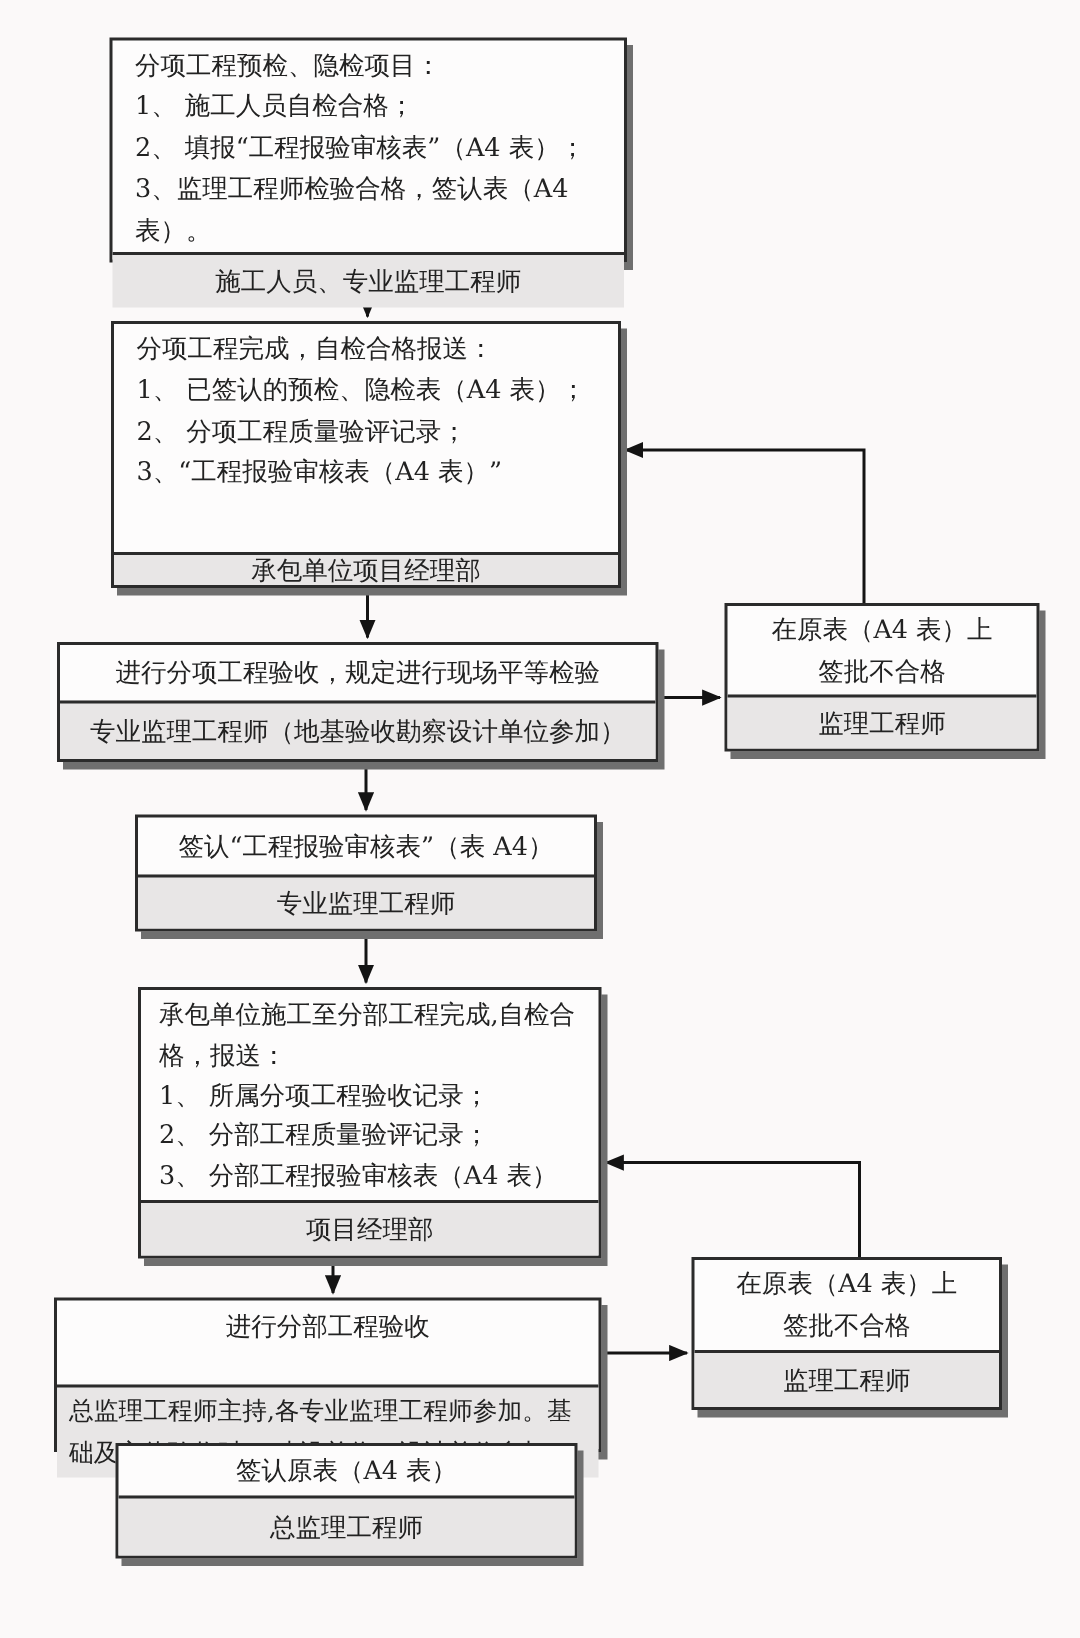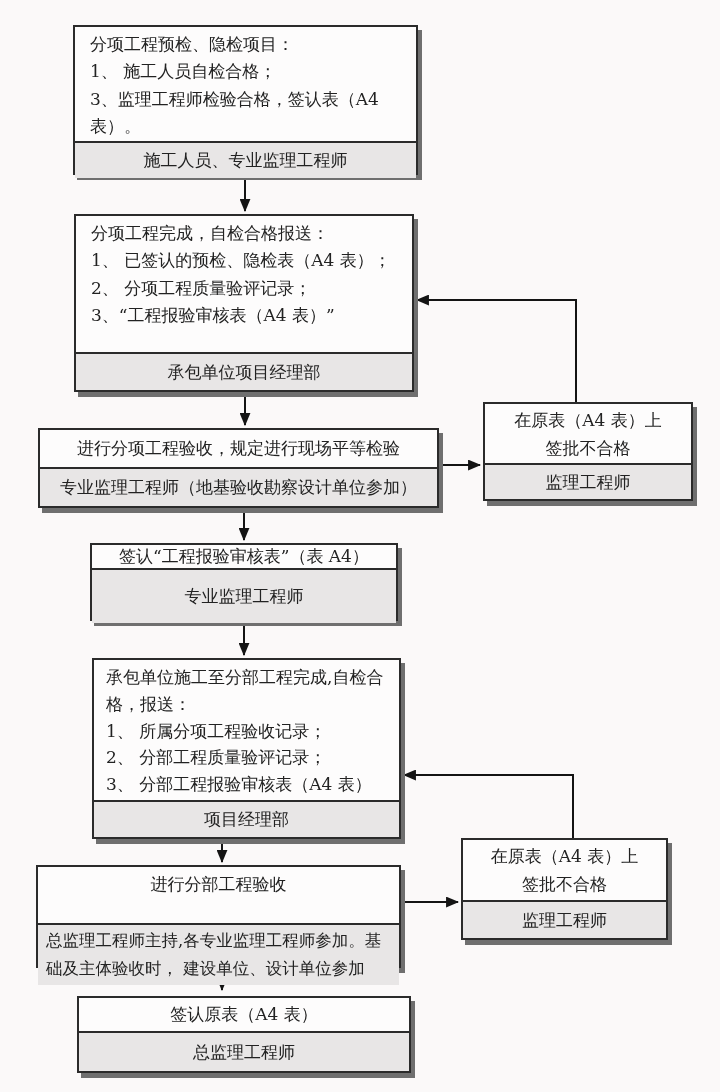--- a/index.html
+++ b/index.html
@@ -91,51 +91,52 @@
     <path d="M222 839 L222 862" marker-end="url(#arr)"></path>
     <path d="M401 902 L458 902" marker-end="url(#arr)"></path>
     <path d="M573 838 L573 775 L404 775" marker-end="url(#arr)"></path>
     <path d="M222 968 L222 990" marker-end="url(#arr)"></path>
   </svg>
 
   <div class="box" style="left:73px;top:25px;width:345px;height:150px">
     <div class="body">
       <div class="ln">分项工程预检、隐检项目：</div>
       <div class="ln">1、 施工人员自检合格；</div>
+      <div class="ln">2、 填报“工程报验审核表”（A4 表）；</div>
       <div class="ln">3、监理工程师检验合格，签认表（A4 表）。</div>
     </div>
     <div class="footer" style="height:37px">施工人员、专业监理工程师</div>
   </div>
 
   <div class="box" style="left:74px;top:214px;width:340px;height:178px">
     <div class="body">
       <div class="ln">分项工程完成，自检合格报送：</div>
       <div class="ln">1、 已签认的预检、隐检表（A4 表）；</div>
       <div class="ln">2、 分项工程质量验评记录；</div>
       <div class="ln">3、“工程报验审核表（A4 表）”</div>
     </div>
-    <div class="footer" style="height:38px">承包单位项目经理部</div>
+    <div class="footer" style="height:22px">承包单位项目经理部</div>
   </div>
 
   <div class="box" style="left:38px;top:428px;width:401px;height:80px">
     <div class="title-row">进行分项工程验收，规定进行现场平等检验</div>
     <div class="footer" style="height:39px">专业监理工程师（地基验收勘察设计单位参加）</div>
   </div>
 
   <div class="box" style="left:483px;top:402px;width:210px;height:99px">
     <div class="body centered">
       <div class="ln">在原表（A4 表）上</div>
       <div class="ln">签批不合格</div>
     </div>
     <div class="footer" style="height:36px">监理工程师</div>
   </div>
 
   <div class="box" style="left:90px;top:543px;width:308px;height:78px">
     <div class="title-row">签认“工程报验审核表”（表 A4）</div>
-    <div class="footer" style="height:55px">专业监理工程师</div>
+    <div class="footer" style="height:36px">专业监理工程师</div>
   </div>
 
   <div class="box" style="left:92px;top:658px;width:309px;height:181px">
     <div class="body" style="line-height:26.8px;padding-left:12px;padding-right:6px">
       <div class="ln">承包单位施工至分部工程完成,自检合格，报送：</div>
       <div class="ln">1、 所属分项工程验收记录；</div>
       <div class="ln">2、 分部工程质量验评记录；</div>
       <div class="ln">3、 分部工程报验审核表（A4 表）</div>
     </div>
     <div class="footer" style="height:37px">项目经理部</div>
@@ -147,18 +148,18 @@
   </div>
 
   <div class="box" style="left:461px;top:838px;width:207px;height:102px">
     <div class="body centered">
       <div class="ln">在原表（A4 表）上</div>
       <div class="ln">签批不合格</div>
     </div>
     <div class="footer" style="height:38px">监理工程师</div>
   </div>
 
-  <div class="box" style="left:77px;top:996px;width:334px;height:77px">
+  <div class="box" style="left:77px;top:962px;width:308px;height:77px">
     <div class="title-row">签认原表（A4 表）</div>
     <div class="footer" style="height:40px">总监理工程师</div>
   </div>
 
 </div>
 
 </body></html>

